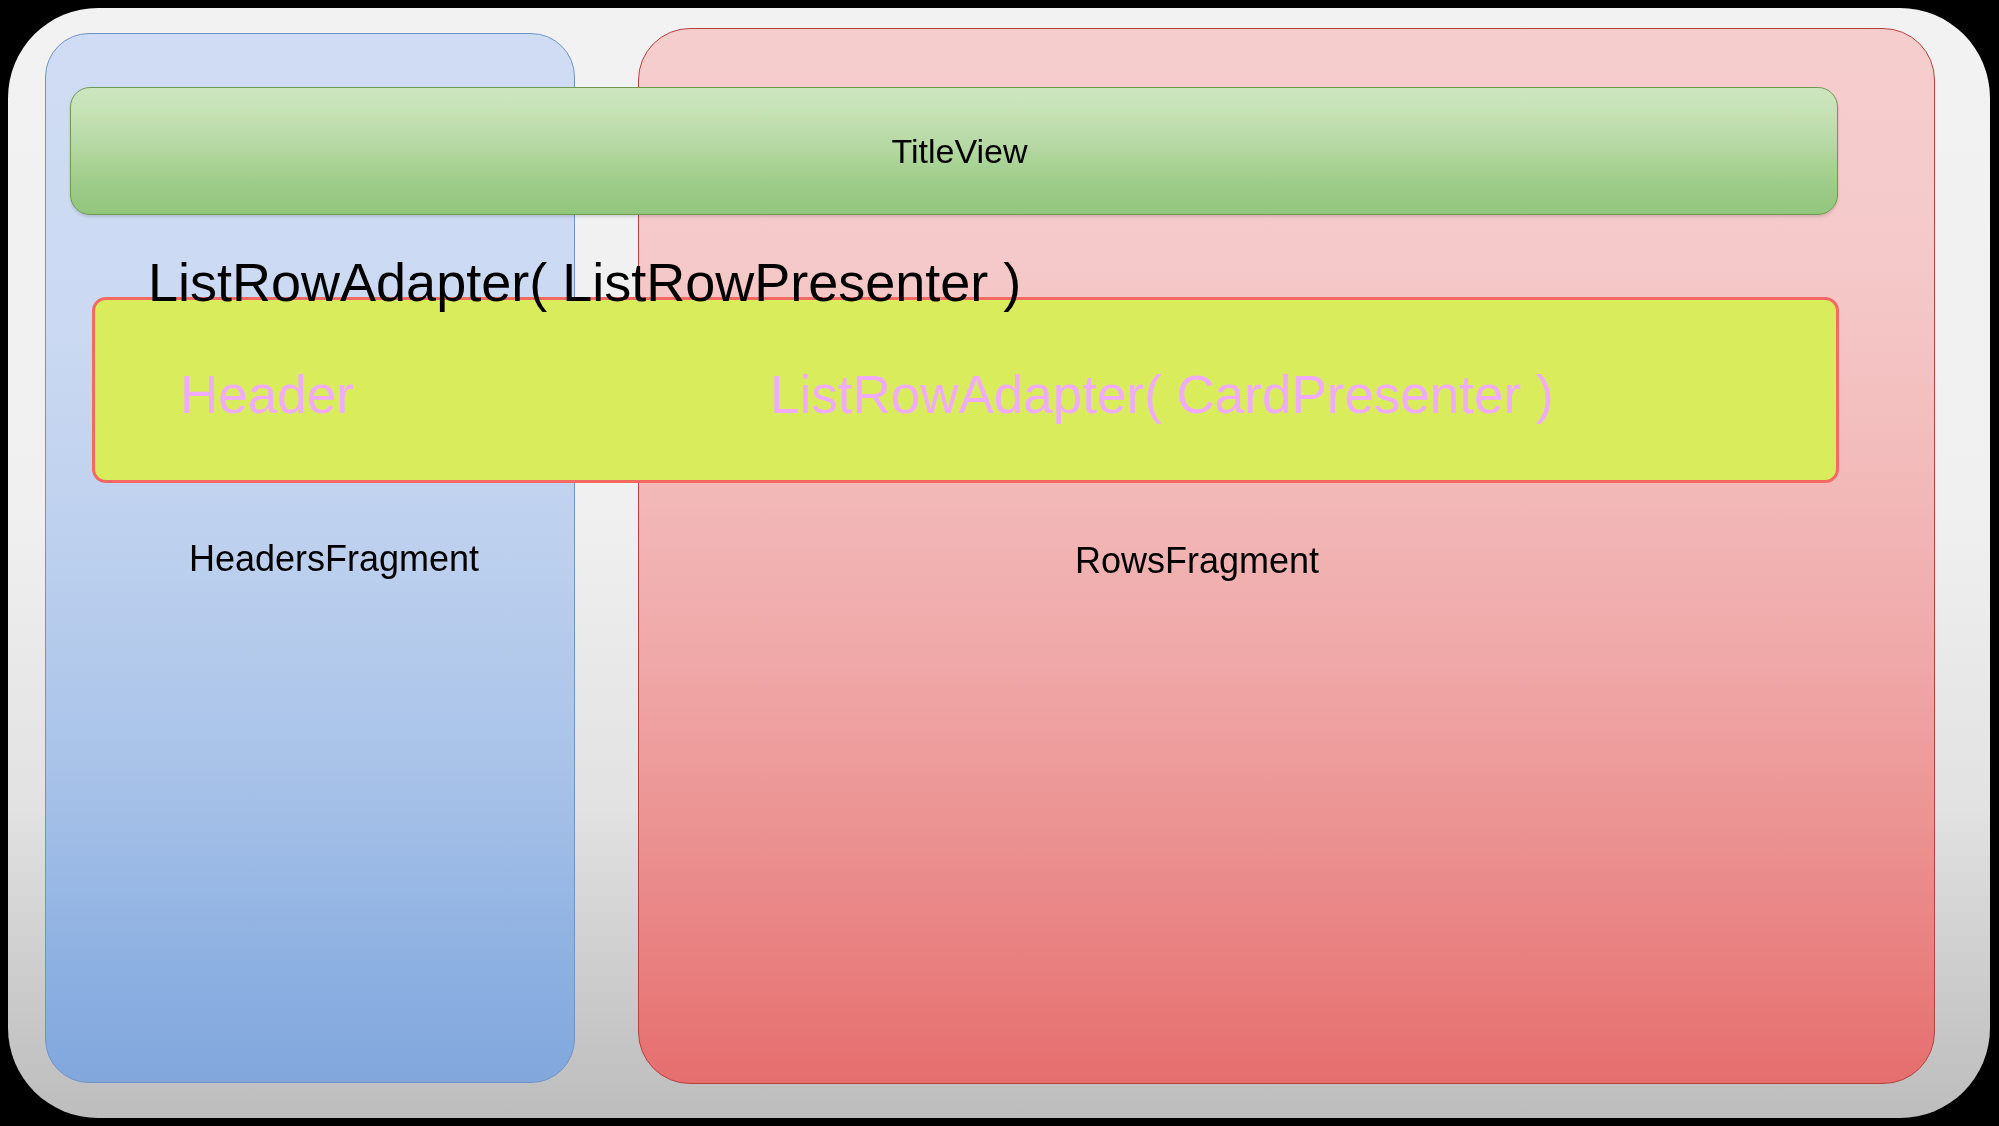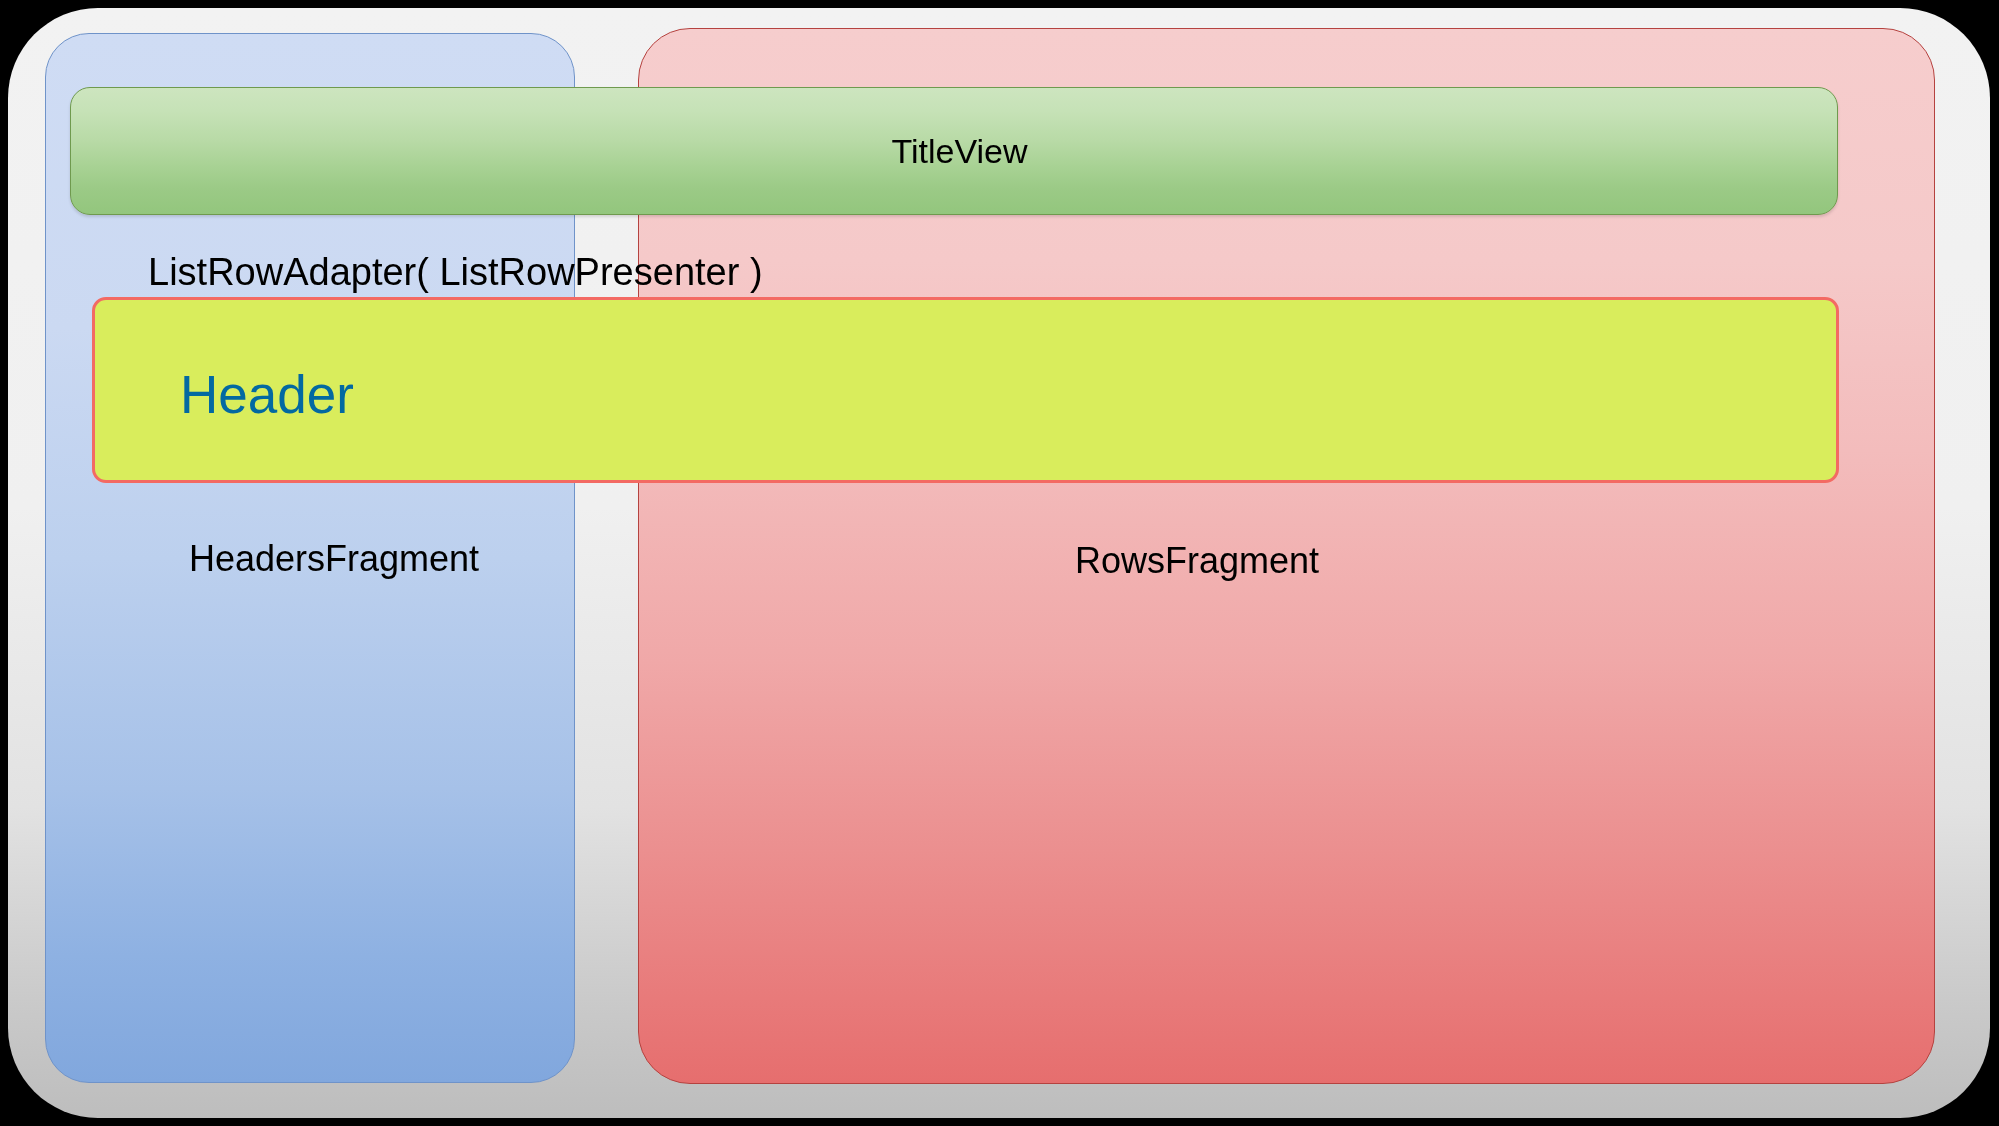--- a/index.html
+++ b/index.html
@@ -102,21 +102,21 @@
     color: #000000;
     white-space: nowrap;
     margin-left: 11px;
   }
 
   
   .listrow-adapter-label {
     position: absolute;
     left: 148px;
     top: 251px;
-    font-size: 38px;
+    font-size: 54px;
     color: #000000;
     white-space: nowrap;
     z-index: 6;
   }
 
   
   .row-box {
     position: absolute;
     left: 92px;
     top: 297px;
@@ -124,21 +124,21 @@
     height: 186px;
     border-radius: 14px;
     border: 3px solid #f36a63;
     background: #d9ed5c;
     box-sizing: border-box;
     z-index: 4;
   }
   .row-box-label {
     position: absolute;
     font-size: 53px;
-    color: #0369a1;
+    color: #f0abfc;
     white-space: nowrap;
     z-index: 5;
   }
   .label-header {
     left: 180px;
     top: 364px;
   }
   .label-card-adapter {
     left: 770px;
     top: 364px;
@@ -158,18 +158,19 @@
   <div class="title-view">
     <div class="title-view-label">TitleView</div>
   </div>
 
   <div class="row-box"></div>
 
   <div class="listrow-adapter-label">ListRowAdapter( ListRowPresenter )</div>
 
   <div class="row-box-label label-header">Header</div>
 
+  <div class="row-box-label label-card-adapter">ListRowAdapter( CardPresenter )</div>
 
   <div class="fragment-caption caption-headers">HeadersFragment</div>
 
   <div class="fragment-caption caption-rows">RowsFragment</div>
 
 </div>
 
 </body></html>

